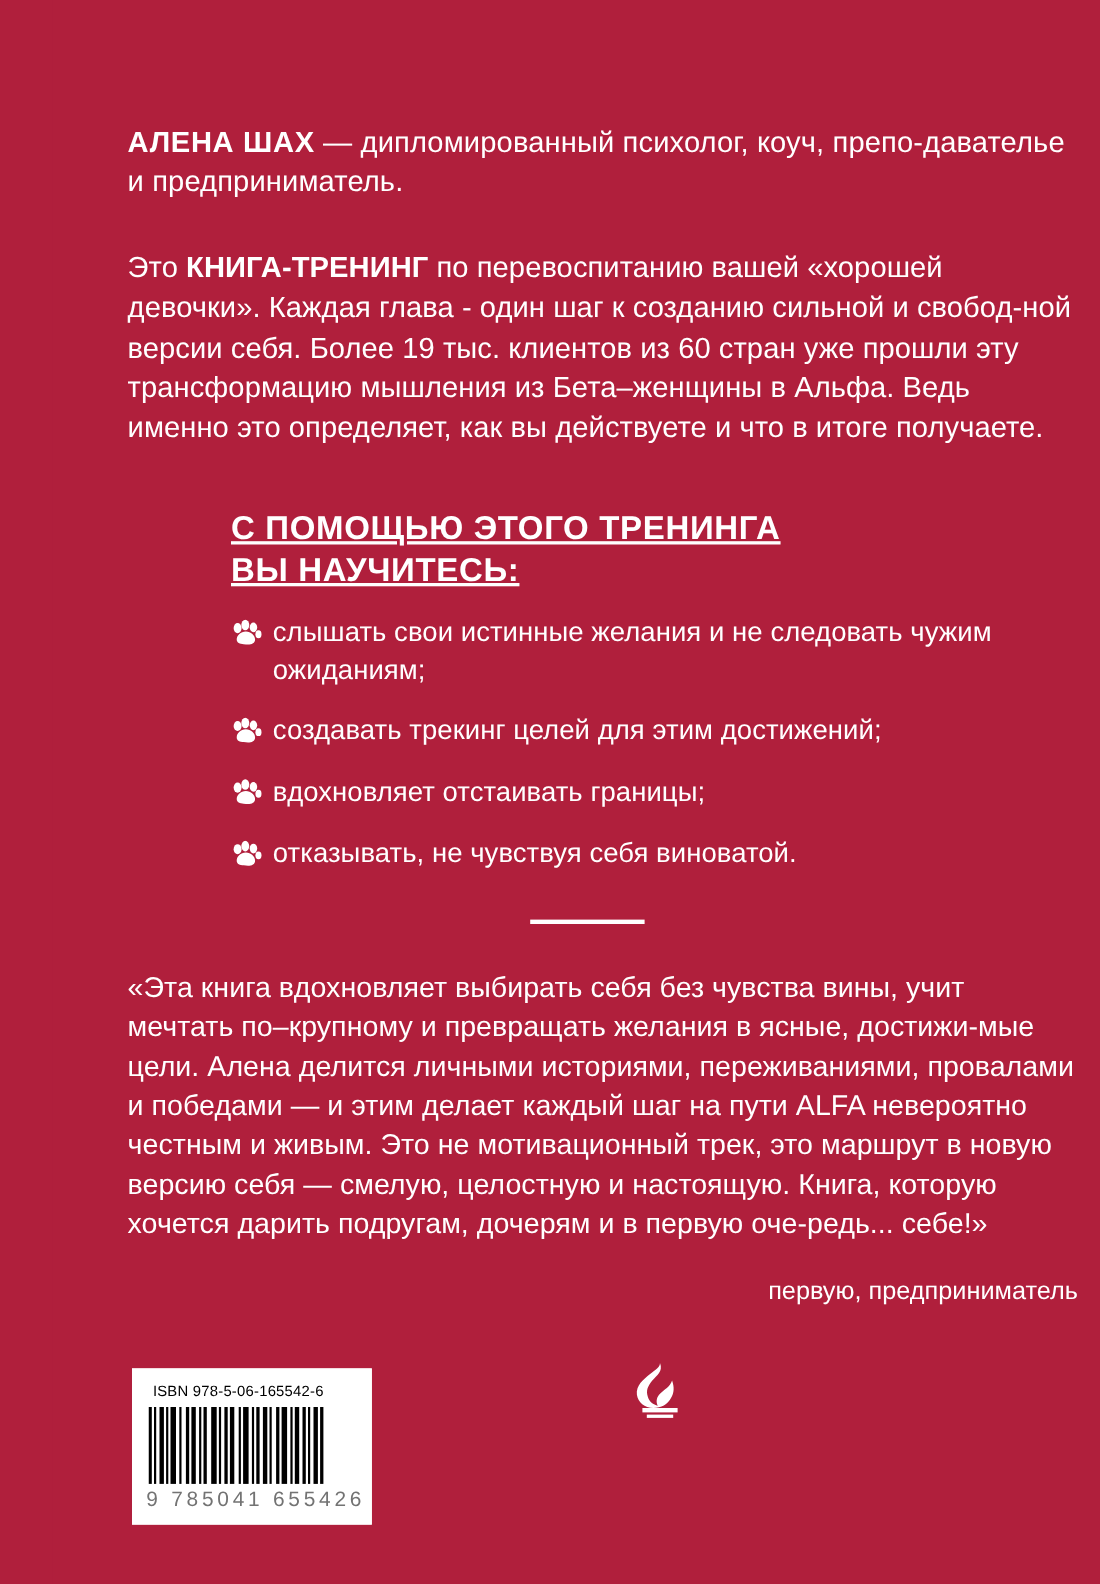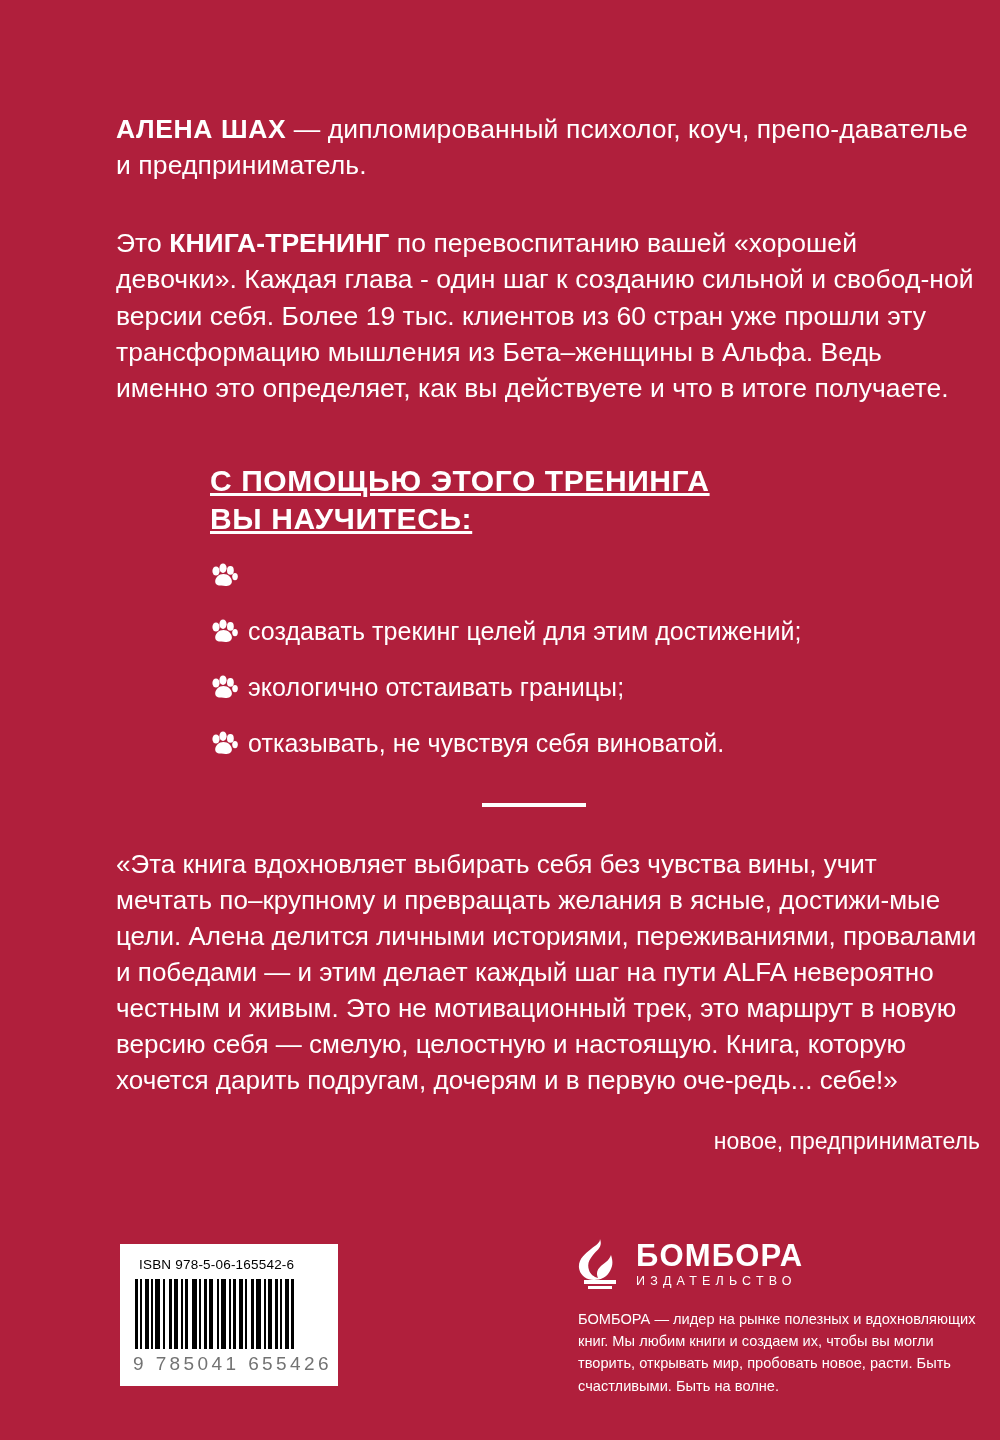--- a/index.html
+++ b/index.html
@@ -216,20 +216,21 @@
       <li class="bullet-item">
         <span class="paw">
           <svg viewBox="0 0 28 26" width="28" height="26" aria-hidden="true">
             <ellipse cx="6" cy="8" rx="3.6" ry="4.6" fill="#ffffff"></ellipse>
             <ellipse cx="13" cy="5.2" rx="3.6" ry="4.8" fill="#ffffff"></ellipse>
             <ellipse cx="20.4" cy="7.4" rx="3.4" ry="4.4" fill="#ffffff"></ellipse>
             <ellipse cx="25" cy="13.6" rx="2.8" ry="3.6" fill="#ffffff"></ellipse>
             <path d="M13.5 11c4.6 0 8.4 3.6 8.4 7.4 0 3.2-3 4.6-6.4 4.6-1.4 0-2.6-.4-4-.4-3.4 0-6.3-1.2-6.3-4.2C5.2 14.6 8.9 11 13.5 11z" fill="#ffffff"></path>
           </svg>
         </span>
+        <span>слышать свои истинные желания и не следовать чужим ожиданиям;</span>
       </li>
       <li class="bullet-item">
         <span class="paw">
           <svg viewBox="0 0 28 26" width="28" height="26" aria-hidden="true">
             <ellipse cx="6" cy="8" rx="3.6" ry="4.6" fill="#ffffff"></ellipse>
             <ellipse cx="13" cy="5.2" rx="3.6" ry="4.8" fill="#ffffff"></ellipse>
             <ellipse cx="20.4" cy="7.4" rx="3.4" ry="4.4" fill="#ffffff"></ellipse>
             <ellipse cx="25" cy="13.6" rx="2.8" ry="3.6" fill="#ffffff"></ellipse>
             <path d="M13.5 11c4.6 0 8.4 3.6 8.4 7.4 0 3.2-3 4.6-6.4 4.6-1.4 0-2.6-.4-4-.4-3.4 0-6.3-1.2-6.3-4.2C5.2 14.6 8.9 11 13.5 11z" fill="#ffffff"></path>
           </svg>
@@ -239,42 +240,42 @@
       <li class="bullet-item">
         <span class="paw">
           <svg viewBox="0 0 28 26" width="28" height="26" aria-hidden="true">
             <ellipse cx="6" cy="8" rx="3.6" ry="4.6" fill="#ffffff"></ellipse>
             <ellipse cx="13" cy="5.2" rx="3.6" ry="4.8" fill="#ffffff"></ellipse>
             <ellipse cx="20.4" cy="7.4" rx="3.4" ry="4.4" fill="#ffffff"></ellipse>
             <ellipse cx="25" cy="13.6" rx="2.8" ry="3.6" fill="#ffffff"></ellipse>
             <path d="M13.5 11c4.6 0 8.4 3.6 8.4 7.4 0 3.2-3 4.6-6.4 4.6-1.4 0-2.6-.4-4-.4-3.4 0-6.3-1.2-6.3-4.2C5.2 14.6 8.9 11 13.5 11z" fill="#ffffff"></path>
           </svg>
         </span>
-        <span>экологично отстаивать границы;</span>
+        <span>вдохновляет отстаивать границы;</span>
       </li>
       <li class="bullet-item">
         <span class="paw">
           <svg viewBox="0 0 28 26" width="28" height="26" aria-hidden="true">
             <ellipse cx="6" cy="8" rx="3.6" ry="4.6" fill="#ffffff"></ellipse>
             <ellipse cx="13" cy="5.2" rx="3.6" ry="4.8" fill="#ffffff"></ellipse>
             <ellipse cx="20.4" cy="7.4" rx="3.4" ry="4.4" fill="#ffffff"></ellipse>
             <ellipse cx="25" cy="13.6" rx="2.8" ry="3.6" fill="#ffffff"></ellipse>
             <path d="M13.5 11c4.6 0 8.4 3.6 8.4 7.4 0 3.2-3 4.6-6.4 4.6-1.4 0-2.6-.4-4-.4-3.4 0-6.3-1.2-6.3-4.2C5.2 14.6 8.9 11 13.5 11z" fill="#ffffff"></path>
           </svg>
         </span>
         <span>отказывать, не чувствуя себя виноватой.</span>
       </li>
     </ul>
 
     <div class="divider"></div>
 
     <p class="quote-para">«Эта книга вдохновляет выбирать себя без чувства вины, учит мечтать по–крупному и превращать желания в ясные, достижи‑мые цели. Алена делится личными историями, переживаниями, провалами и победами — и этим делает каждый шаг на пути ALFA невероятно честным и живым. Это не мотивационный трек, это маршрут в новую версию себя — смелую, целостную и настоящую. Книга, которую хочется дарить подругам, дочерям и в первую оче‑редь... себе!»</p>
 
     <div class="quote-attrib">
-      <span class="attrib-role">новое, предприниматель</span>
+      <span class="attrib-role">первую, предприниматель</span>
     </div>
 
   </div>
 
   <div class="isbn-box">
     <div class="isbn-text">ISBN 978-5-06-165542-6</div>
     <div class="barcode">
       <span style="width:3px"></span>
         <span style="width:2px;background:transparent"></span>
       <span style="width:2px"></span>
@@ -336,21 +337,16 @@
 
   <div class="publisher">
     <div class="pub-logo-row">
       <span class="pub-mark">
         <svg viewBox="0 0 44 52" width="44" height="52" aria-hidden="true">
           <path d="M22 1c3 8-3 11-7 16-4 5-6 9-4 15 1 4 5 7 9 8-2-4-1-8 2-11 4-4 9-6 11-12 2 6 2 11-1 16-3 6-9 9-16 9-8 0-14-5-15-12-1-9 6-14 12-19 5-4 9-6 9-10z" fill="#ffffff"></path>
           <rect x="6" y="42" width="32" height="4" fill="#ffffff"></rect>
           <rect x="10" y="48" width="24" height="3" fill="#ffffff"></rect>
         </svg>
       </span>
-      <span class="pub-names">
-        <span class="pub-title">БОМБОРА</span>
-        <span class="pub-sub">ИЗДАТЕЛЬСТВО</span>
-      </span>
     </div>
-    <div class="pub-desc">БОМБОРА — лидер на рынке полезных и вдохновляющих книг. Мы любим книги и создаем их, чтобы вы могли творить, открывать мир, пробовать новое, расти. Быть счастливыми. Быть на волне.</div>
   </div>
 
 </div>
 
 </body></html>

